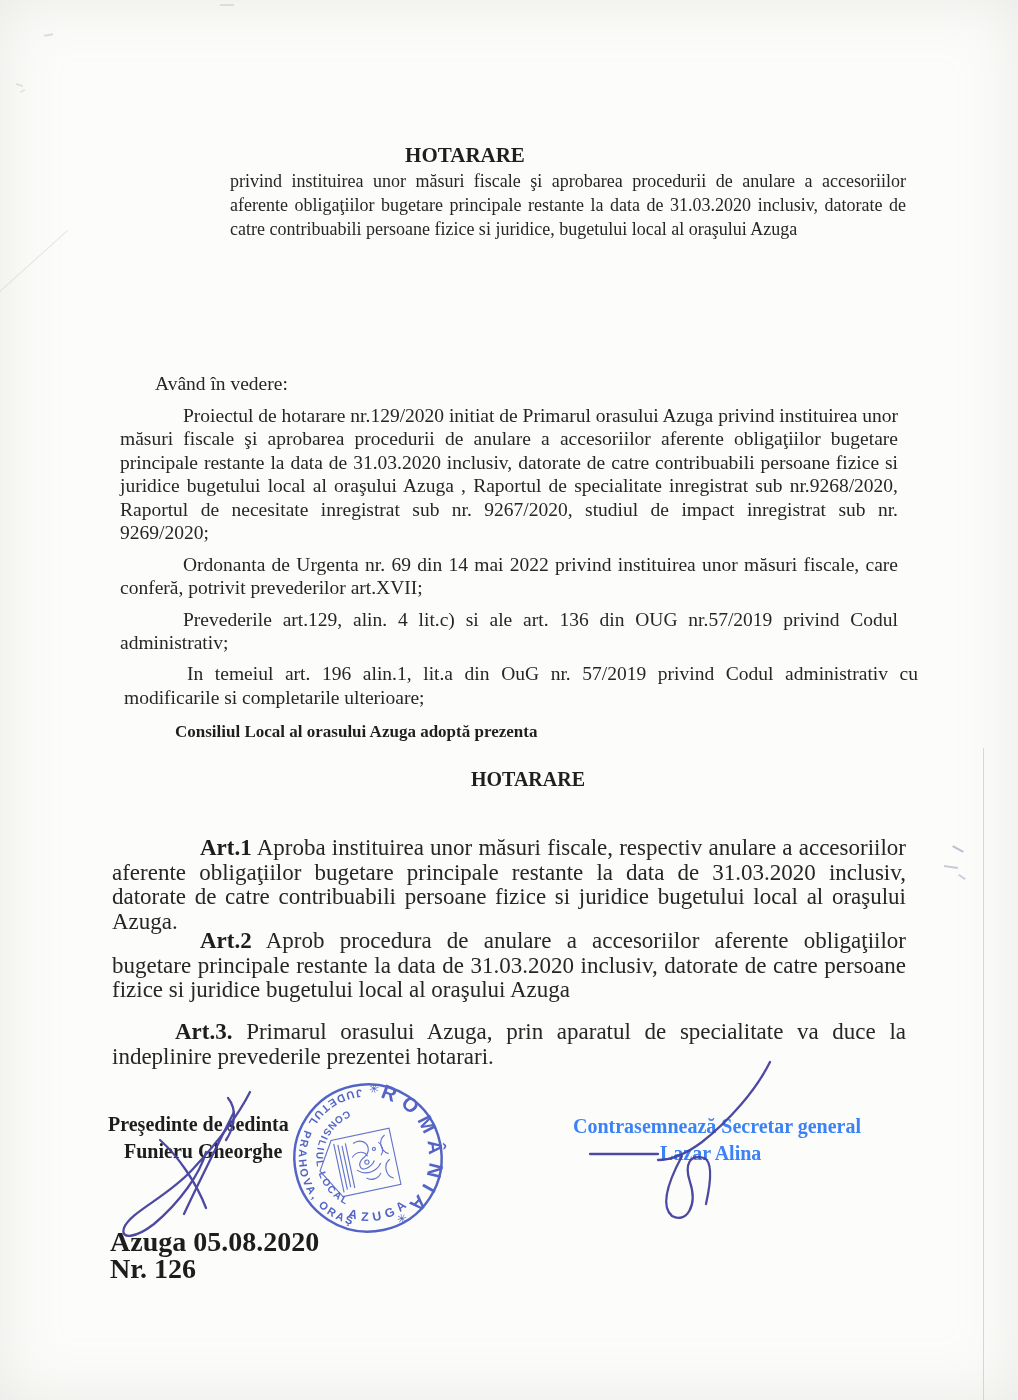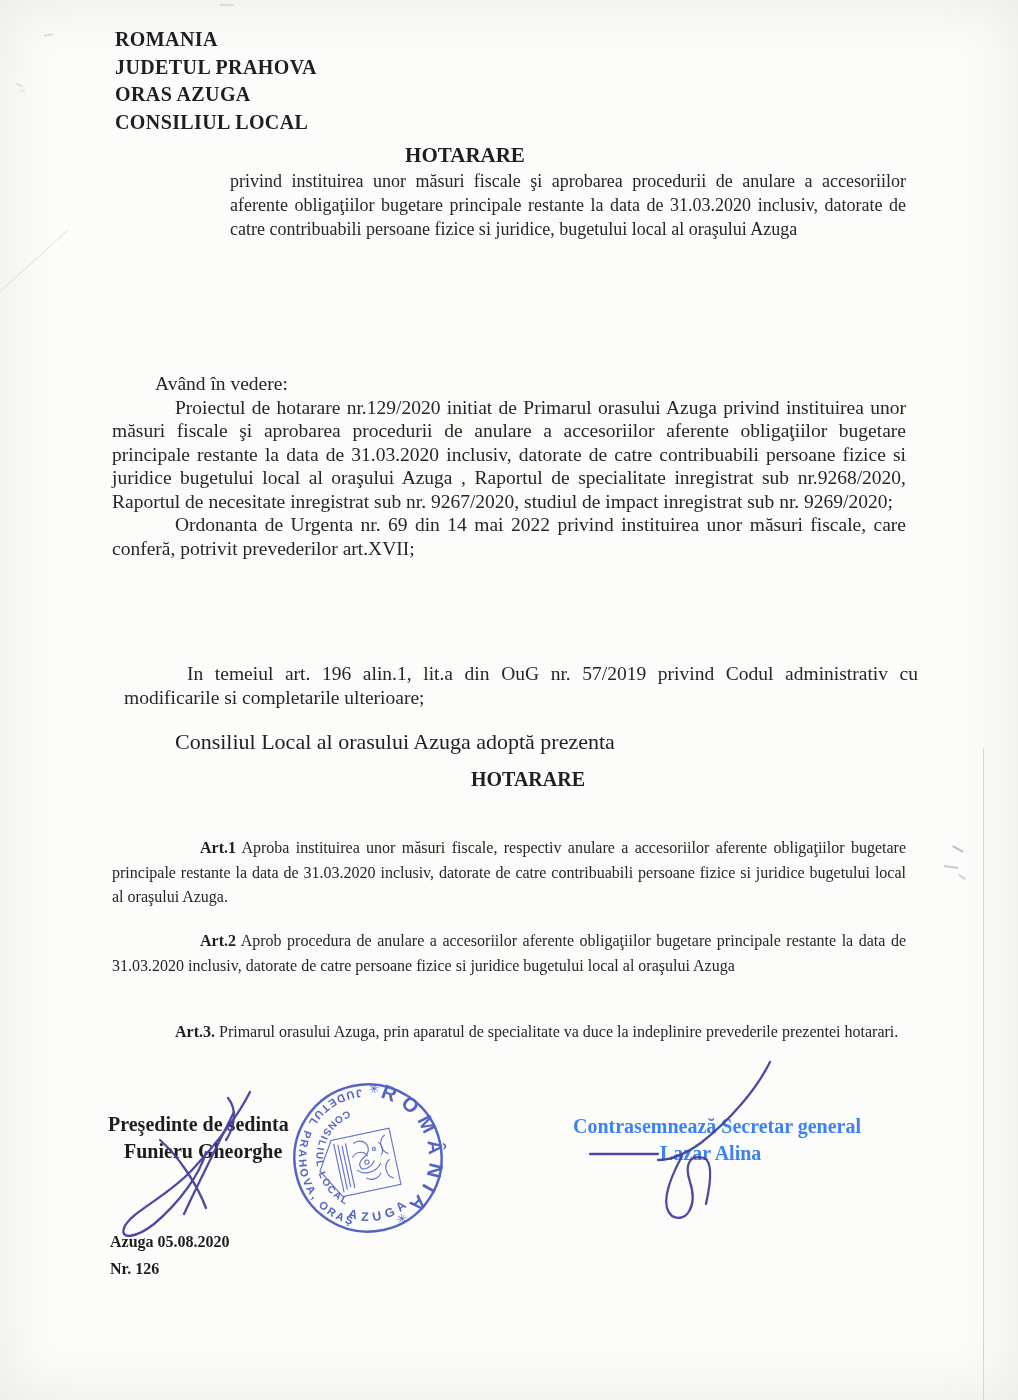--- a/index.html
+++ b/index.html
@@ -19,54 +19,54 @@
   }
   .doc-subtitle {
     position:absolute; left:230px; top:169px; width:676px;
     font-size:18px; line-height:24px; text-align:justify;
   }
   .preamble {
     position:absolute; left:112px; top:372px; width:794px;
     font-size:19.5px; line-height:23.5px;
   }
   .preamble .label { margin-left:43px; }
-  .preamble p { margin:0; text-indent:63px; text-align:justify; }
+  .preamble p { margin:8px; text-indent:63px; text-align:justify; }
   .legal-basis {
     position:absolute; left:112px; top:650px; width:794px;
     font-size:19.5px; line-height:23.5px; text-indent:63px; text-align:justify; margin:12px;
   }
   .adoption {
     position:absolute; left:175px; top:722px;
-    font-weight:normal; font-size:22px; color:#1f1f1f;margin-top:7px;
+    font-weight:bold; font-size:17px; color:#1f1f1f;
   }
   .decision-heading {
     position:absolute; left:230px; top:768px; width:596px; text-align:center;
     font-weight:bold; font-size:20px; color:#1f1f1f;
   }
   .article {
     position:absolute; left:112px; width:794px; margin:0;
-    font-size:16px; line-height:24.5px; text-align:justify;
+    font-size:23px; line-height:24.5px; text-align:justify;
   }
   .article b { color:#1d1d1d; }
   .article.a1 { top:836px; text-indent:88px; }
   .article.a2 { top:929px; text-indent:88px; }
   .article.a3 { top:1020px; text-indent:63px; }
   .sig-left {
     position:absolute; left:108px; top:1111px;
     font-weight:bold; font-size:20px; line-height:27px; color:#1d1d1d;
   }
   .sig-left .name { padding-left:16px; }
   .sig-right {
     position:absolute; left:573px; top:1113px;
     font-weight:bold; font-size:20px; line-height:27px; color:#3b82f6;
   }
   .sig-right .name { padding-left:87px; }
   .issue-block {
     position:absolute; left:110px; top:1228px;
-    font-weight:bold; font-size:16px; line-height:27px; color:#1d1d1d;
+    font-weight:bold; font-size:28px; line-height:27px; color:#1d1d1d;
   }
   .stamp-svg { position:absolute; left:282px; top:1072px; width:172px; height:172px; }
   .ink-left  { position:absolute; left:100px; top:1082px; width:210px; height:160px; }
   .ink-right { position:absolute; left:560px; top:1058px; width:250px; height:170px; }
   
   .art { position:absolute; background:#b9b9b6; }
   .art.vline { left:983px; top:748px; width:1px; height:652px; opacity:.55; }
   .art.m1 { left:44px; top:34px; width:9px; height:2px; transform:rotate(-10deg); opacity:.45; }
   .art.m2 { left:16px; top:84px; width:7px; height:2px; transform:rotate(18deg); opacity:.4; }
   .art.m2b{ left:20px; top:90px; width:5px; height:2px; transform:rotate(-30deg); opacity:.35; }
@@ -74,34 +74,29 @@
   .art.m4 { left:944px; top:866px; width:14px; height:2px; background:#9aa2bd; transform:rotate(8deg); opacity:.55; }
   .art.m5 { left:958px; top:876px; width:8px; height:2px; background:#9aa2bd; transform:rotate(35deg); opacity:.5; }
   .art.dash-top { left:220px; top:4px; width:14px; height:2px; opacity:.4; }
   .art.diag { left:-16px; top:262px; width:96px; height:1px; transform:rotate(-42deg); opacity:.35; }
 </style>
 </head>
 <body>
 
 <div class="page">
 
-  <div class="issuer">
-    <div>ROMANIA</div>
-    <div>JUDETUL PRAHOVA</div>
-    <div>ORAS AZUGA</div>
-    <div>CONSILIUL LOCAL</div>
-  </div>
 
   <div class="doc-title">HOTARARE</div>
   <div class="doc-subtitle">privind  instituirea unor măsuri fiscale şi aprobarea procedurii de anulare a accesoriilor aferente obligaţiilor bugetare principale restante la data de 31.03.2020 inclusiv, datorate de catre contribuabili persoane fizice si juridice, bugetului local al oraşului Azuga</div>
 
   <div class="preamble">
     <div class="label">Având în vedere:</div>
     <p>Proiectul de hotarare nr.129/2020 initiat de Primarul orasului Azuga privind instituirea unor măsuri fiscale şi aprobarea procedurii de anulare a accesoriilor aferente obligaţiilor bugetare principale restante la data de 31.03.2020 inclusiv, datorate de catre contribuabili persoane fizice si juridice bugetului local al oraşului Azuga , Raportul de specialitate inregistrat sub nr.9268/2020, Raportul de necesitate inregistrat sub nr. 9267/2020, studiul de impact inregistrat sub nr. 9269/2020;</p>
     <p>Ordonanta de Urgenta nr. 69 din 14 mai 2022 privind instituirea unor măsuri fiscale, care conferă, potrivit prevederilor  art.XVII;</p>
+    <p>Prevederile art.129, alin. 4 lit.c) si ale art. 136 din OUG nr.57/2019 privind Codul administrativ;</p>
   </div>
 
   <p class="legal-basis">In temeiul art. 196 alin.1, lit.a din OuG nr. 57/2019 privind Codul administrativ cu modificarile si completarile ulterioare;</p>
 
   <div class="adoption">Consiliul Local al orasului Azuga adoptă prezenta</div>
   <div class="decision-heading">HOTARARE</div>
 
   <p class="article a1"><b>Art.1</b><span> Aproba instituirea unor măsuri fiscale, respectiv anulare a accesoriilor aferente obligaţiilor bugetare principale restante la data de 31.03.2020 inclusiv, datorate de catre contribuabili persoane fizice si juridice bugetului local al oraşului Azuga.</span></p>
   <p class="article a2"><b>Art.2</b><span> Aprob  procedura de anulare a accesoriilor aferente obligaţiilor bugetare principale restante la data de 31.03.2020 inclusiv, datorate de catre persoane fizice si juridice bugetului local al oraşului Azuga</span></p>
   <p class="article a3"><b>Art.3.</b><span> Primarul orasului Azuga, prin aparatul de specialitate va duce la indeplinire prevederile prezentei hotarari.</span></p>

